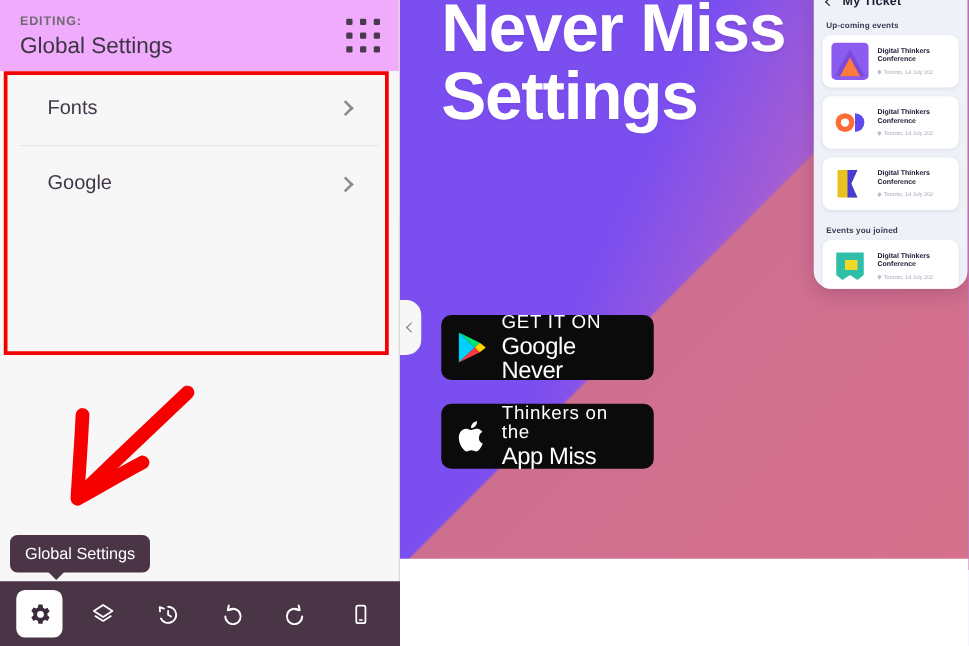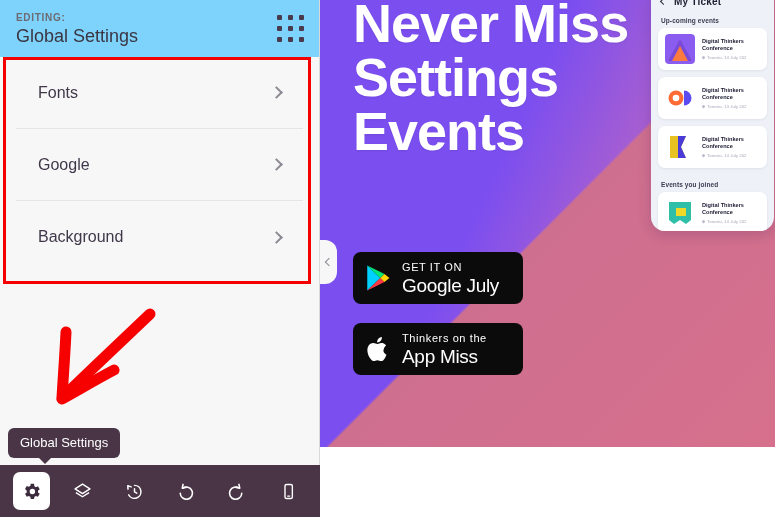--- a/index.html
+++ b/index.html
@@ -14,21 +14,21 @@
   
   .sidebar {
     position: relative;
     width: 320px; height: 517px;
     background: #f7f7f7;
     display: flex; flex-direction: column;
     border-right: 1px solid #d9d9d9;
   }
   .sb-header {
     height: 57px;
-    background: #7dd3fc;
+    background: #f0abfc;
     display: flex; align-items: center; justify-content: space-between;
     padding: 0 14px 0 16px;
     flex: 0 0 57px;
   }
   .sb-header-texts { display: flex; flex-direction: column; justify-content: center; }
   .editing-label {
     font-size: 10px; letter-spacing: .7px; color: #6d6a72;
     font-weight: 600; text-transform: uppercase; line-height: 13px;
     margin-bottom: 1px;
   }
@@ -40,21 +40,21 @@
   .grid-icon i { width: 5px; height: 5px; background: #4a3a4d; border-radius: 1px; display: block; }
 
   
   .menu-wrap { position: relative; padding-top: 0; }
   .red-box {
     position: absolute; left: 3px; top: 57px; width: 308px; height: 227px;
     border: 3px solid #f40000; pointer-events: none; z-index: 7;
   }
   .menu-list { background: #f7f7f7; padding: 0 0 0 0; }
   .menu-item {
-    height: 72px; display: flex; align-items: center; justify-content: space-between;
+    height: 60px; display: flex; align-items: center; justify-content: space-between;
     padding: 0 22px 0 22px; margin: 0 16px; cursor: pointer;
     border-bottom: 1px solid #e6e4e6;
   }
   .menu-item:last-child { border-bottom: none; }
   .menu-item .mi-label { font-size: 16px; color: #40384a; }
   .chev {
     width: 9px; height: 9px; border-right: 2px solid #8d8892; border-top: 2px solid #8d8892;
     transform: rotate(45deg); display: block;
   }
 
@@ -107,21 +107,21 @@
   }
   .hero div { white-space: nowrap; }
 
   .badges { position: absolute; left: 33px; top: 252px; z-index: 3; }
   .badge {
     width: 170px; height: 52px; background: #0b0b0b; border-radius: 8px;
     display: flex; align-items: center; padding: 0 12px; margin-bottom: 19px;
     cursor: pointer;
   }
   .badge-text { margin-left: 11px; color: #fff; line-height: 1; }
-  .badge-sm { font-size: 11px; letter-spacing: .6px; display: block; margin-bottom: 3px; }
+  .badge-sm { font-size: 15px; letter-spacing: .6px; display: block; margin-bottom: 3px; }
   .badge-lg { font-size: 19px; font-weight: 500; display: block; letter-spacing: -.3px; }
 
   
   .phone {
     position: absolute; right: 1px; top: -14px; width: 123px; height: 245px;
     background: #eef1f7; border-radius: 14px; z-index: 4; overflow: hidden;
     box-shadow: 0 4px 14px rgba(40,10,60,.18);
   }
   .ph-head { display: flex; align-items: center; padding: 10px 10px 4px 8px; }
   .ph-back { width: 5px; height: 5px; border-left: 1.4px solid #2b2b3c; border-bottom: 1.4px solid #2b2b3c;
@@ -183,24 +183,20 @@
         <div class="menu-item">
           <span class="mi-label">Fonts</span>
           <span class="chev"></span>
         </div>
 
         <div class="menu-item">
           <span class="mi-label">Google</span>
           <span class="chev"></span>
         </div>
 
-        <div class="menu-item">
-          <span class="mi-label">Background</span>
-          <span class="chev"></span>
-        </div>
 
 
       </div>
     </div>
 
     <div class="red-box"></div>
 
     <div class="arrow-wrap">
       <svg width="120" height="112" viewBox="0 0 120 112">
         <path d="M112 14 C 95 30, 55 68, 26 96" stroke="#f60000" stroke-width="11" stroke-linecap="round" fill="none"></path>
@@ -261,35 +257,34 @@
     </div>
   </div>
 
   <div class="preview">
     <div class="bg-diag"></div>
     <div class="bg-wedge"></div>
 
     <div class="hero">
       <div>Never Miss</div>
       <div>Settings</div>
-      <div>Events</div>
     </div>
 
     <div class="badges">
 
       <div class="badge">
         <svg width="26" height="28" viewBox="0 0 24 26">
           <path d="M2 1.5 14.2 13 2 24.5z" fill="#00d0ff"></path>
           <path d="M2 1.5 14.2 13 18 9.3z" fill="#00e676"></path>
           <path d="M2 24.5 14.2 13 18 16.7z" fill="#ff3a44"></path>
           <path d="M18 9.3 22.6 13 18 16.7 14.2 13z" fill="#ffd500"></path>
         </svg>
         <div class="badge-text">
           <span class="badge-sm">GET IT ON</span>
-          <span class="badge-lg">Google July</span>
+          <span class="badge-lg">Google Never</span>
         </div>
       </div>
 
       <div class="badge">
         <svg width="26" height="29" viewBox="0 0 24 28">
           <path fill="#ffffff" d="M17.4 14.6c0-3 2.4-4.4 2.5-4.5-1.4-2-3.5-2.3-4.2-2.3-1.8-.2-3.5 1-4.4 1-.9 0-2.3-1-3.8-1-2 0-3.8 1.1-4.8 2.9-2 3.5-.5 8.7 1.5 11.6 1 1.4 2.1 3 3.6 2.9 1.4-.1 2-.9 3.7-.9s2.2.9 3.7.9c1.5 0 2.5-1.4 3.4-2.8 1.1-1.6 1.5-3.2 1.6-3.3-.1 0-3-1.2-3-4.5z"></path>
           <path fill="#ffffff" d="M14.6 5.6c.8-1 1.3-2.3 1.2-3.6-1.2 0-2.6.8-3.4 1.7-.7.8-1.4 2.2-1.2 3.5 1.3.1 2.6-.7 3.4-1.6z"></path>
         </svg>
         <div class="badge-text">
           <span class="badge-sm">Thinkers on the</span>

